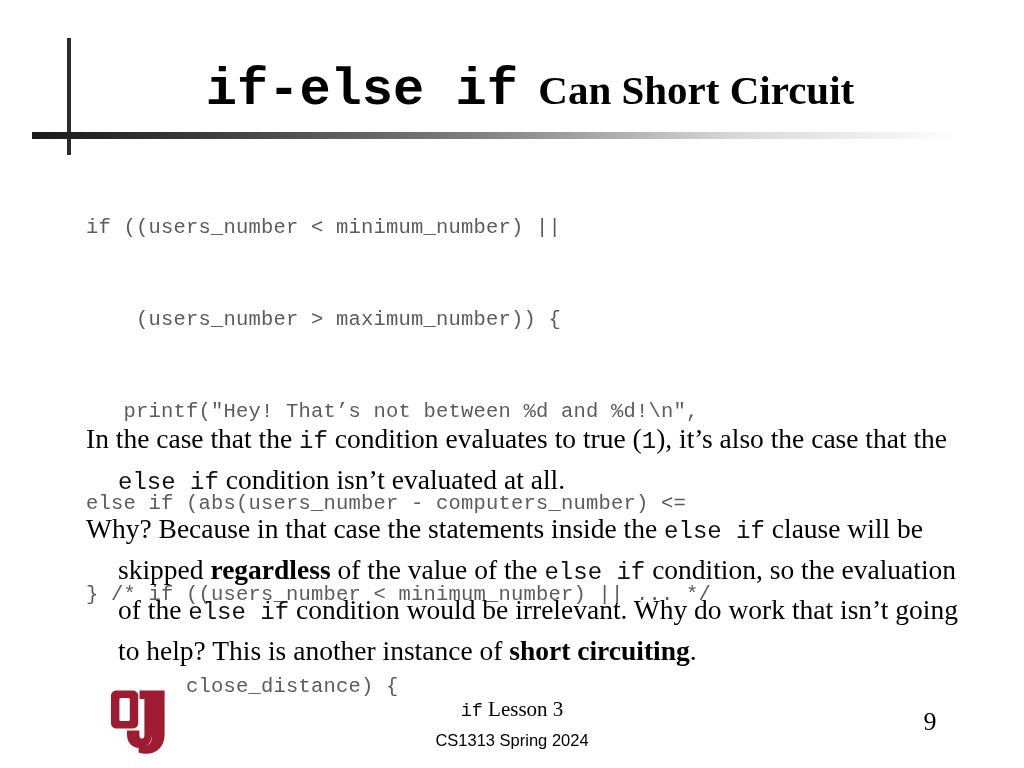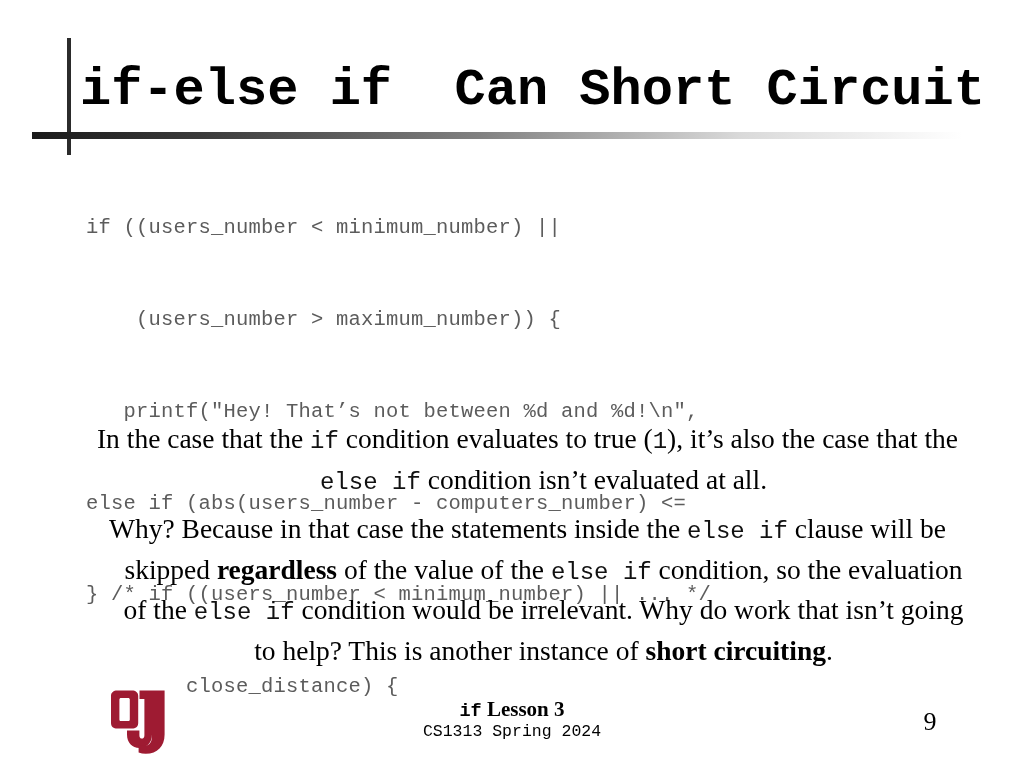--- a/index.html
+++ b/index.html
@@ -44,23 +44,23 @@
     white-space: nowrap;
     line-height: 1.1;
   }
   #slide-title .mono {
     font-family: "Liberation Mono", "DejaVu Sans Mono", monospace;
     font-weight: bold;
     font-size: 52px;
     letter-spacing: 0px;
   }
   #slide-title .serif {
-    font-family: Liberation Mono, monospace;
+    font-family: Liberation Serif, serif;
     font-weight: bold;
-    font-size: 52px;
+    font-size: 41px;
   }
 
   
   #code-block {
     position: absolute;
     left: 86px;
     top: 152px;
     width: 900px;
     font-family: "Liberation Mono", "DejaVu Sans Mono", monospace;
     font-size: 20.5px;
@@ -69,24 +69,23 @@
     white-space: pre;
     letter-spacing: 0.2px;
   }
   #code-block .code-line {
     white-space: pre;
   }
 
   
   #body-content {
     position: absolute;
-    left: 80px;
+    left: 86px;
     top: 420px;
     width: 895px;
-    text-align: center;
   }
   .para {
     font-family: "Liberation Serif", serif;
     font-size: 27.5px;
     line-height: 37.5px;
     color: #000000;
     text-indent: 0;
     padding-left: 32px;
     margin: 0 0 9px 0;
   }
@@ -108,29 +107,29 @@
     position: absolute;
     left: 0;
     top: 698px;
     width: 1024px;
     text-align: center;
     line-height: 1.12;
   }
   #footer-line1 {
     font-family: "Liberation Serif", serif;
     font-size: 21px;
-    font-weight: bold;
   }
   #footer-line1 .mono {
     font-family: "Liberation Mono", "DejaVu Sans Mono", monospace;
     font-size: 18.5px;
   }
   #footer-line2 {
-    font-family: Liberation Mono, monospace;
+    font-family: Liberation Sans, sans-serif;
     font-size: 16.5px;
+    margin-top: 8px;
   }
   #page-number {
     position: absolute;
     left: 905px;
     top: 707px;
     width: 50px;
     text-align: center;
     font-family: "Liberation Serif", serif;
     font-size: 26px;
   }

